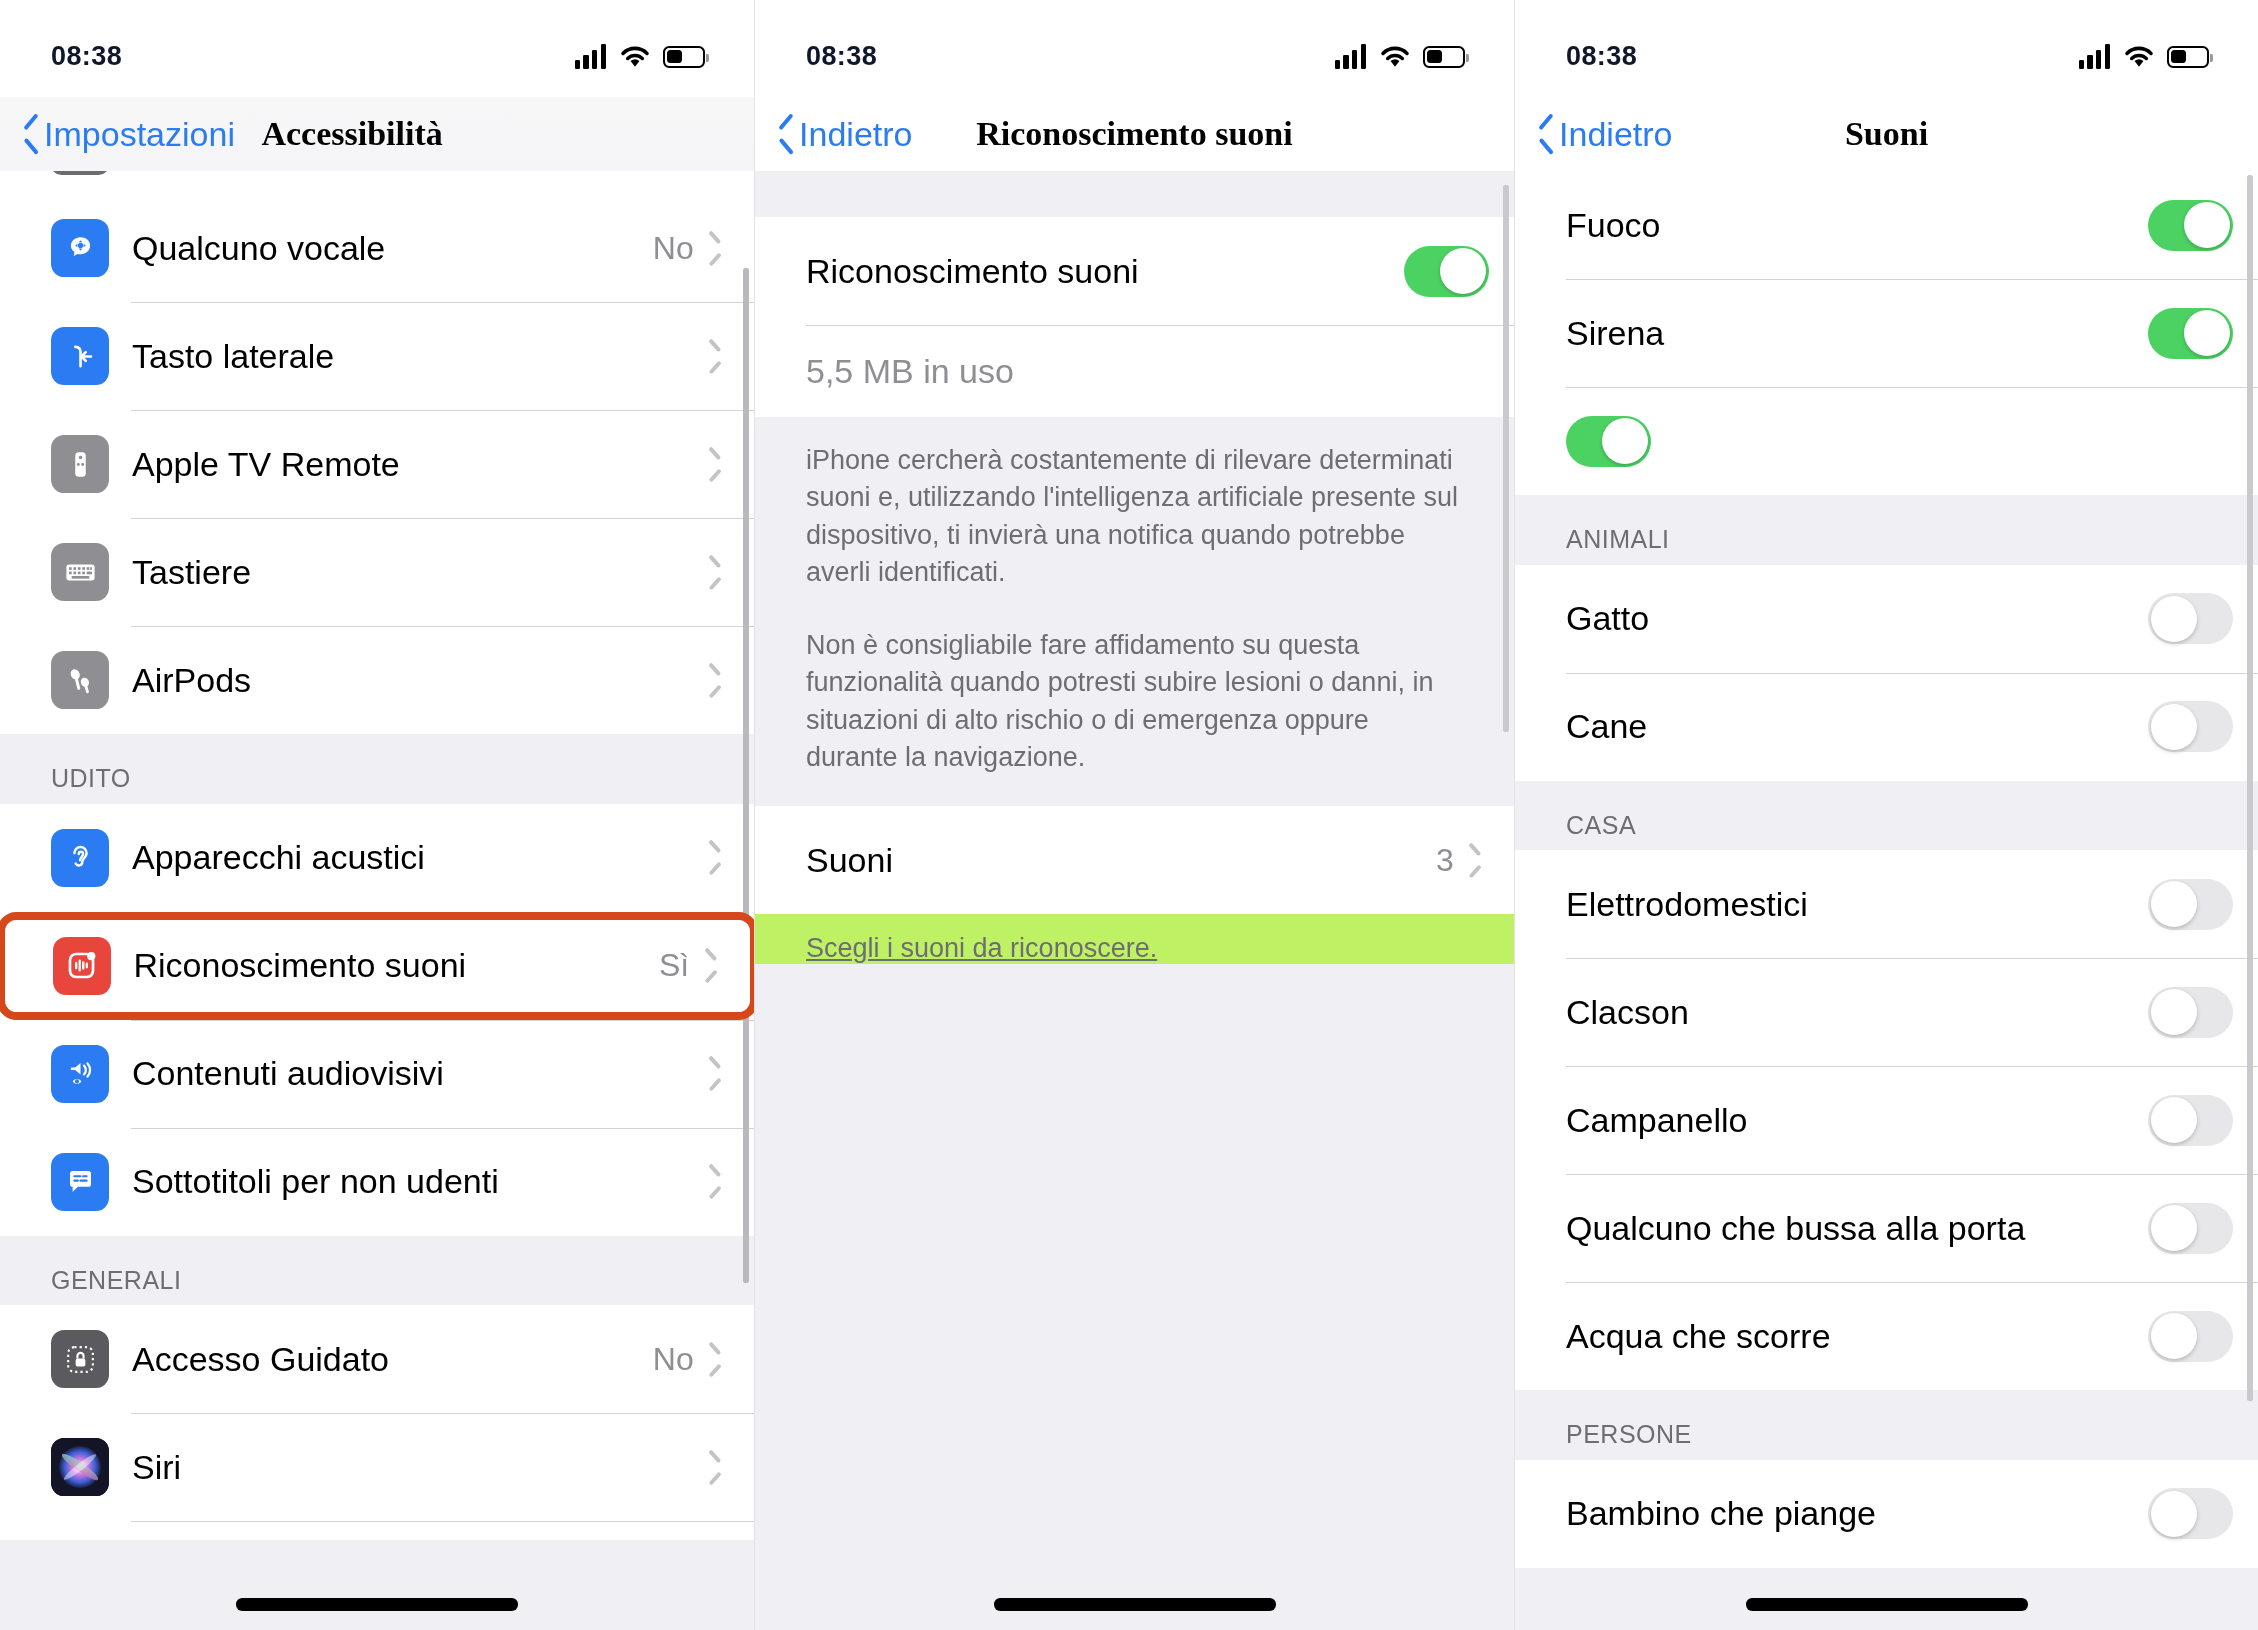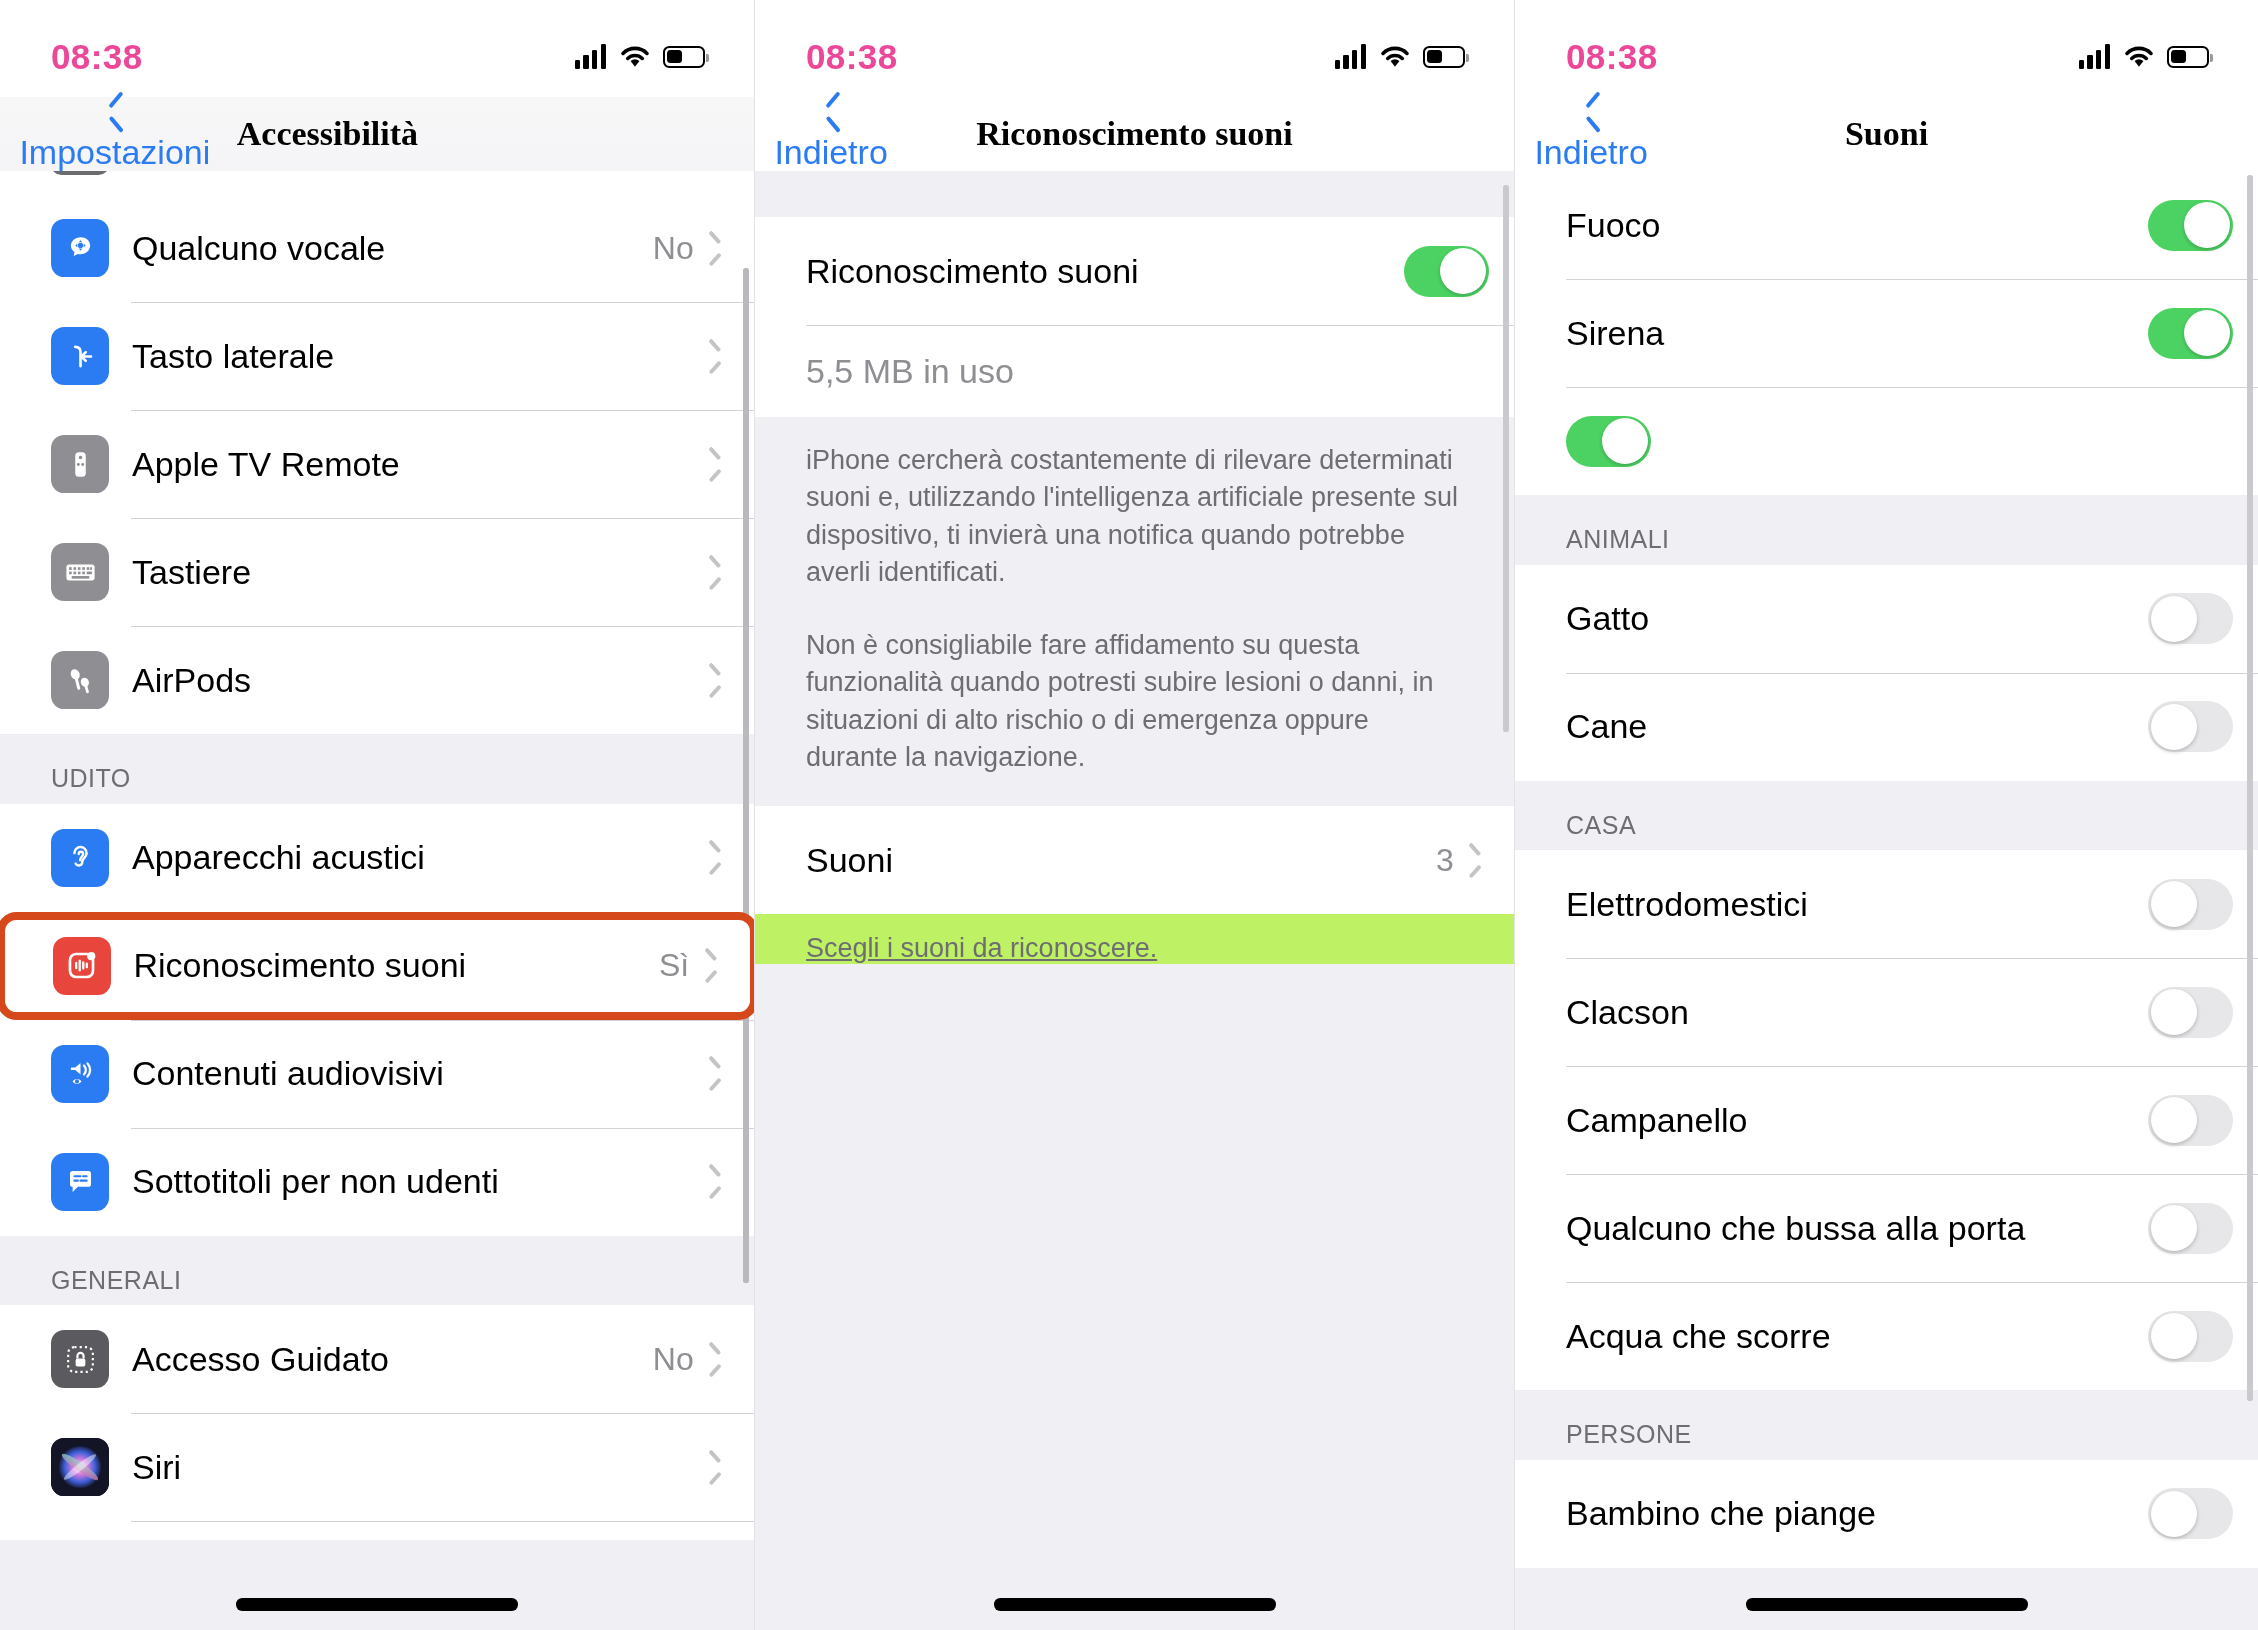--- a/index.html
+++ b/index.html
@@ -15,40 +15,40 @@
   .phone.p1 { width: 754px; }
   .phone.p2 { width: 760px; border-left: 1.8px solid #e3e3e6; }
   .phone.p3 { width: 744px; border-left: 1.8px solid #e3e3e6; }
 
   
   .statusbar {
     height: 97px; display: flex; align-items: center;
     justify-content: space-between;
     padding: 16px 49px 0 51px;
   }
-  .sb-time { font-size: 35px; font-weight: 600; color: #ec4899; letter-spacing: 0.4px; }
+  .sb-time { font-size: 27px; font-weight: 600; color: #0f172a; letter-spacing: 0.4px; }
   .sb-right { display: flex; align-items: center; gap: 12.4px; }
   .bars { display: flex; align-items: flex-end; gap: 3.5px; height: 25px; }
   .bars i { display: block; width: 5.3px; background: #000; border-radius: 1.3px; }
   .bars i:nth-child(1){height:8.8px}.bars i:nth-child(2){height:14px}
   .bars i:nth-child(3){height:19.4px}.bars i:nth-child(4){height:25px}
   .wifi { width: 32px; height: 25px; position: relative; }
   .wifi svg { display:block; }
   .batt { width: 42px; height: 22px; border: 2.2px solid #000; border-radius: 6.2px; position: relative; }
   .batt::after { content:""; position:absolute; right:-6.2px; top:6.2px; width:3.5px; height:8.8px;
      background:#9a9a9e; border-radius:0 1.8px 1.8px 0; }
   .batt i { position:absolute; left:2.2px; top:2.2px; bottom:2.2px; width:15px; background:#000; border-radius:3.5px; display:block; }
 
   
   .navbar {
     height: 74px; display: flex; align-items: center; position: relative;
     background: linear-gradient(180deg,#f7f7f8 0%, #f5f5f7 100%);
   }
   .navbar.plain { background: #fff; }
-  .nav-back { display: flex; align-items: center; gap: 5.3px; padding-left: 19.4px; z-index: 2; flex-direction: column; }
+  .nav-back { display: flex; align-items: center; gap: 5.3px; padding-left: 19.4px; z-index: 2; }
   .chev-left { width: 19.4px; height: 32px; position: relative; flex: 0 0 auto; }
   .chev-left::before, .chev-left::after {
     content:""; position:absolute; left:5.3px; width: 19.4px; height: 4.4px;
     background:#2b7bf3; border-radius: 2.6px;
   }
   .chev-left::before { top: 8.8px; transform: rotate(-50deg); transform-origin: left center; }
   .chev-left::after  { top: 19.4px; transform: rotate(50deg); transform-origin: left center; }
   .nav-back-label { font-size: 34px; color: #2b7bf3; }
   .nav-title {
     position: absolute; left: 0; right: 0; text-align: center;

